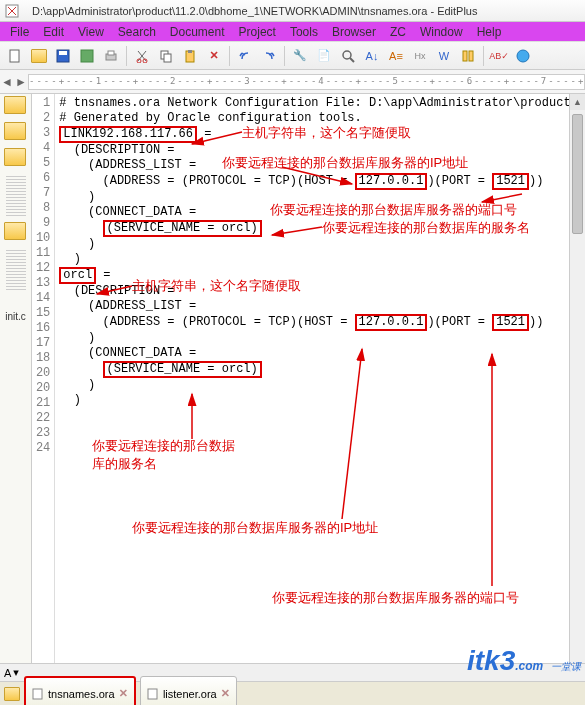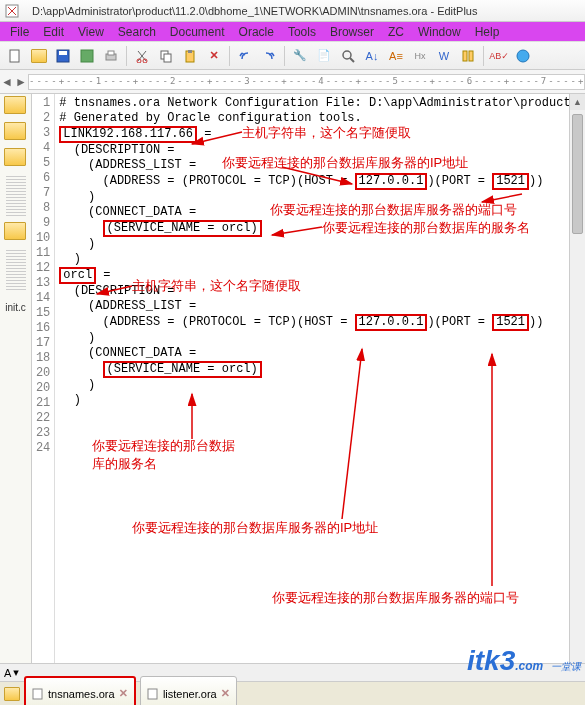--- a/index.html
+++ b/index.html
@@ -11,21 +11,21 @@
 .menubar span { padding: 2px 6px; font-size: 12px; color: #333; cursor: default; }
 .toolbar { height: 28px; background: linear-gradient(#f8f8f8,#eee); border-bottom: 1px solid #ccc; display: flex; align-items: center; padding: 0 4px; gap: 2px; }
 .tbtn { width: 22px; height: 22px; border: 1px solid transparent; display: flex; align-items: center; justify-content: center; font-size: 11px; }
 .toolbar-row2 { height: 24px; background: #f5f5f5; border-bottom: 1px solid #ccc; display: flex; align-items: center; }
 .toolbar-row2 .arrow { width: 14px; text-align: center; color: #666; }
 .ruler { flex: 1; height: 16px; background: #fff; border: 1px solid #ccc; position: relative; font-size: 8px; color: #666; overflow: hidden; }
 .ruler-marks { position: absolute; white-space: nowrap; letter-spacing: 2px; color: #888; font-family: monospace; font-size: 9px; top: 1px; }
 .main { display: flex; height: 592px; position: relative; }
 .leftpanel { width: 32px; background: #f8f8f3; border-right: 1px solid #ccc; display: flex; flex-direction: column; }
 .leftpanel .folder { width: 24px; height: 22px; margin: 2px auto; }
-.leftpanel .label { font-size: 10px; color: #333; text-align: center; margin-top: 8px; word-break: break-all; }
+.leftpanel .label { font-size: 10px; color: #333; text-align: center; margin-top: 17px; word-break: break-all; }
 .leftpanel .grip { width: 20px; height: 40px; margin: 4px auto; background: repeating-linear-gradient(#ccc,#ccc 1px,transparent 1px,transparent 3px); }
 .editor { flex: 1; display: flex; background: #fff; position: relative; overflow: hidden; }
 .gutter { width: 28px; background: #fff; border-right: 1px solid #ddd; text-align: right; padding: 2px 4px 0 0; font-family: "Courier New", monospace; font-size: 12px; color: #808080; line-height: 15px; }
 .code { flex: 1; font-family: "Courier New", monospace; font-size: 12px; color: #000; line-height: 15px; padding: 2px 0 0 4px; white-space: pre; position: relative; }
 .redbox { border: 2px solid #d00; padding: 0 2px; display: inline-block; line-height: 13px; }
 .anno { position: absolute; color: #d00; font-family: "Microsoft YaHei","SimSun",sans-serif; font-size: 13px; white-space: normal; pointer-events: none; }
 .bottom { position: absolute; bottom: 0; left: 0; right: 0; }
 .bottombar { height: 18px; background: #f0f0f0; border-top: 1px solid #ccc; display: flex; align-items: center; padding: 0 4px; font-size: 11px; }
 .tabbar { height: 24px; background: #ece9d8; border-top: 1px solid #ccc; display: flex; align-items: center; padding: 0 4px; gap: 4px; }
 .tab { height: 36px; padding: 2px 6px; background: linear-gradient(#fff,#f0f0e0); border: 1px solid #bbb; border-radius: 3px 3px 0 0; display: flex; align-items: center; gap: 4px; font-size: 11px; }
@@ -51,21 +51,21 @@
   </span>
   <span class="title">D:\app\Administrator\product\11.2.0\dbhome_1\NETWORK\ADMIN\tnsnames.ora - EditPlus</span>
 </div>
 
 <div class="menubar">
   <span>File</span>
   <span>Edit</span>
   <span>View</span>
   <span>Search</span>
   <span>Document</span>
-  <span>Oracle</span>
+  <span>Project</span>
   <span>Tools</span>
   <span>Browser</span>
   <span>ZC</span>
   <span>Window</span>
   <span>Help</span>
 </div>
 
 <div class="toolbar">
   <div class="tbtn">
       <svg width="14" height="14">

